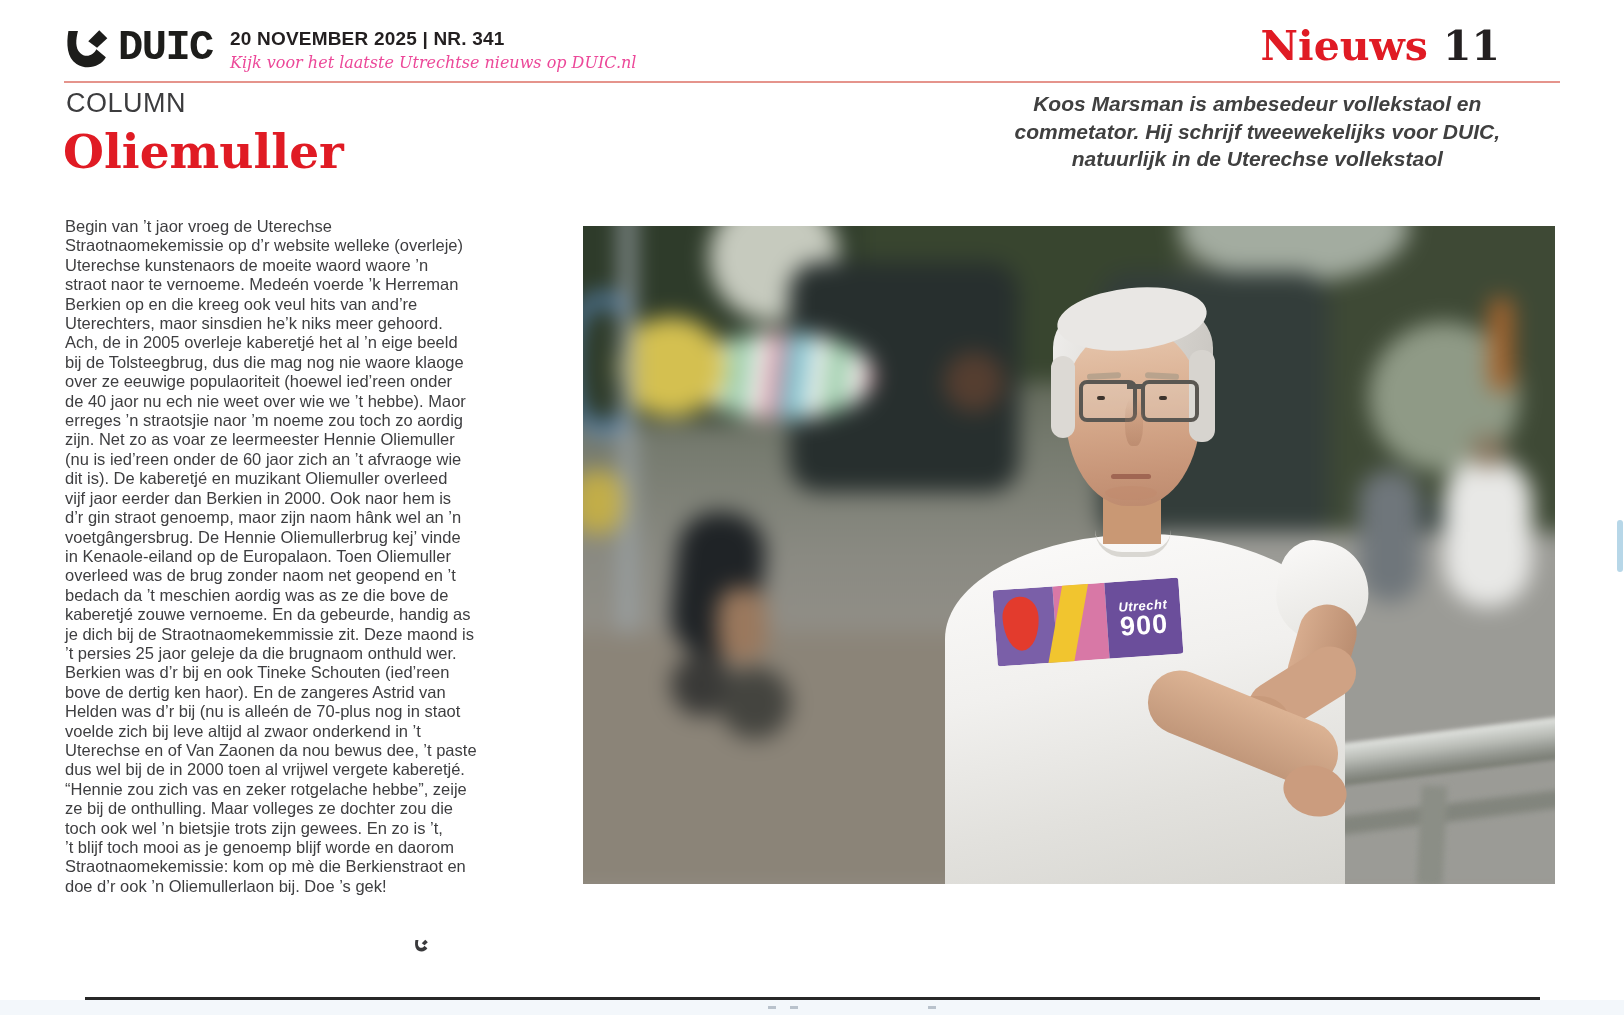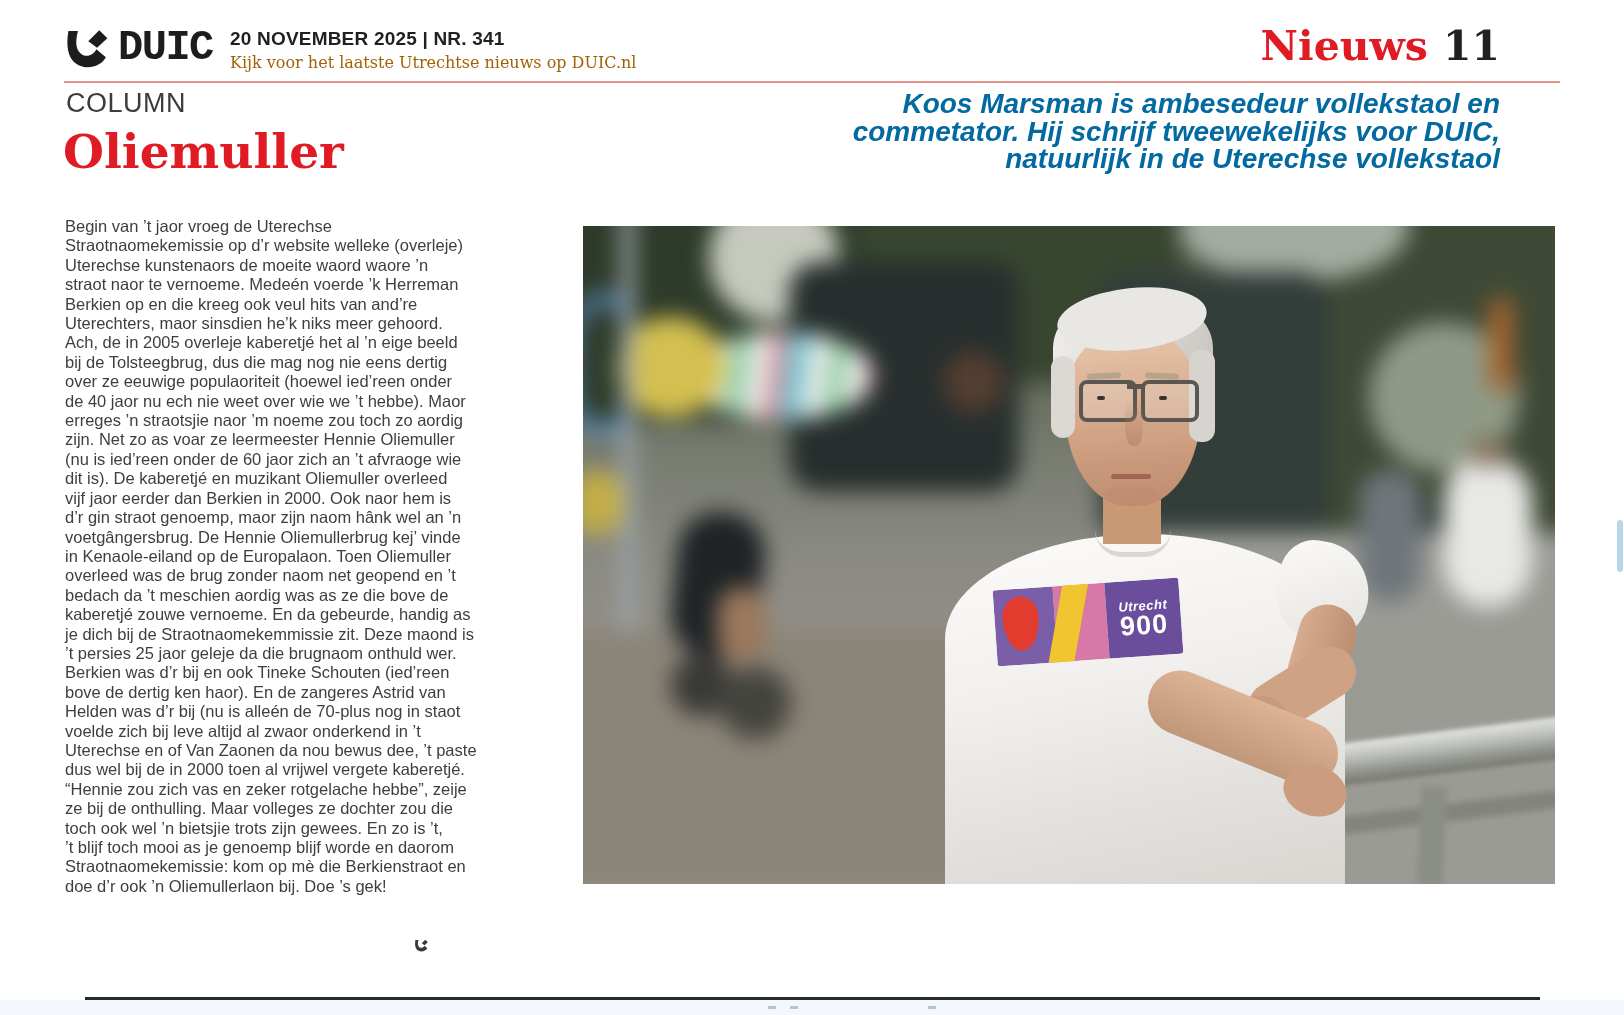--- a/index.html
+++ b/index.html
@@ -8,31 +8,31 @@
     font-family:"Liberation Sans",sans-serif;color:#3e3e40;
   }
   .abs{position:absolute;}
 
   
   .logo{left:64px;top:25px;display:flex;align-items:center;gap:7px;font-family:Liberation Mono, monospace;}
   .logo svg{width:47px;height:47px;display:block;}
   .logo-text{font-size:42px;font-weight:bold;color:#1d1d1b;letter-spacing:-1.5px;line-height:47px;}
   .issue{left:230px;top:28px;}
   .issue-date{font-size:19px;font-weight:bold;color:#231f20;letter-spacing:.2px;}
-  .issue-tagline{margin-top:3px;font-family:"DejaVu Serif",serif;font-size:16px;color:#a16207;}
+  .issue-tagline{margin-top:3px;font-family:"DejaVu Serif",serif;font-style:italic;font-size:16px;color:#ec4899;}
   .section-head{top:22px;right:124px;display:flex;gap:15px;align-items:baseline;}
   .nieuws{font-family:"DejaVu Serif",serif;font-weight:bold;font-size:41px;color:#e01b24;}
   .pagenum{font-family:"DejaVu Serif",serif;font-weight:bold;font-size:41px;color:#231f20;}
   .red-rule{left:64px;top:81px;width:1496px;height:2px;background:#e5948c;}
 
   
   .kicker{left:66px;top:88px;font-size:27px;font-weight:400;color:#3c3c3e;letter-spacing:.5px;text-align:right;}
   .col-title{left:63px;top:124px;font-family:"DejaVu Serif",serif;font-weight:bold;font-size:47px;color:#e01b24;}
-  .intro{top:90px;right:124px;text-align:right;font-style:italic;font-weight:bold;font-size:28px;
-         line-height:27.5px;color:#0369a1;}
+  .intro{top:90px;right:124px;text-align:center;font-style:italic;font-weight:bold;font-size:21px;
+         line-height:27.5px;color:#404040;}
 
   
   .body-col{left:65px;top:217px;font-size:16.5px;line-height:19.42px;color:#3e3e40;}
   .body-col .line{white-space:nowrap;height:19.42px;}
   .owl-end{left:414px;top:938px;}
   .owl-end svg{width:15px;height:15px;}
 
   
   .photo{left:583px;top:226px;width:972px;height:658px;overflow:hidden;background:#8f8d88;}
   .photo .abs{position:absolute;}
@@ -156,21 +156,21 @@
   </div>
 
 <div class="abs body-col">
     <div class="line">Begin van ’t jaor vroeg de Uterechse</div>
     <div class="line">Straotnaomekemissie op d’r website welleke (overleje)</div>
     <div class="line">Uterechse kunstenaors de moeite waord waore ’n</div>
     <div class="line">straot naor te vernoeme. Medeén voerde ’k Herreman</div>
     <div class="line">Berkien op en die kreeg ook veul hits van and’re</div>
     <div class="line">Uterechters, maor sinsdien he’k niks meer gehoord.</div>
     <div class="line">Ach, de in 2005 overleje kaberetjé het al ’n eige beeld</div>
-    <div class="line">bij de Tolsteegbrug, dus die mag nog nie eens dertig</div>
+    <div class="line">bij de Tolsteegbrug, dus die mag nog nie waore klaoge</div>
     <div class="line">over ze eeuwige populaoriteit (hoewel ied’reen onder</div>
     <div class="line">de 40 jaor nu ech nie weet over wie we ’t hebbe). Maor</div>
     <div class="line">erreges ’n straotsjie naor ’m noeme zou toch zo aordig</div>
     <div class="line">zijn. Net zo as voar ze leermeester Hennie Oliemuller</div>
     <div class="line">(nu is ied’reen onder de 60 jaor zich an ’t afvraoge wie</div>
     <div class="line">dit is). De kaberetjé en muzikant Oliemuller overleed</div>
     <div class="line">vijf jaor eerder dan Berkien in 2000. Ook naor hem is</div>
     <div class="line">d’r gin straot genoemp, maor zijn naom hânk wel an ’n</div>
     <div class="line">voetgângersbrug. De Hennie Oliemullerbrug kej’ vinde</div>
     <div class="line">in Kenaole-eiland op de Europalaon. Toen Oliemuller</div>

